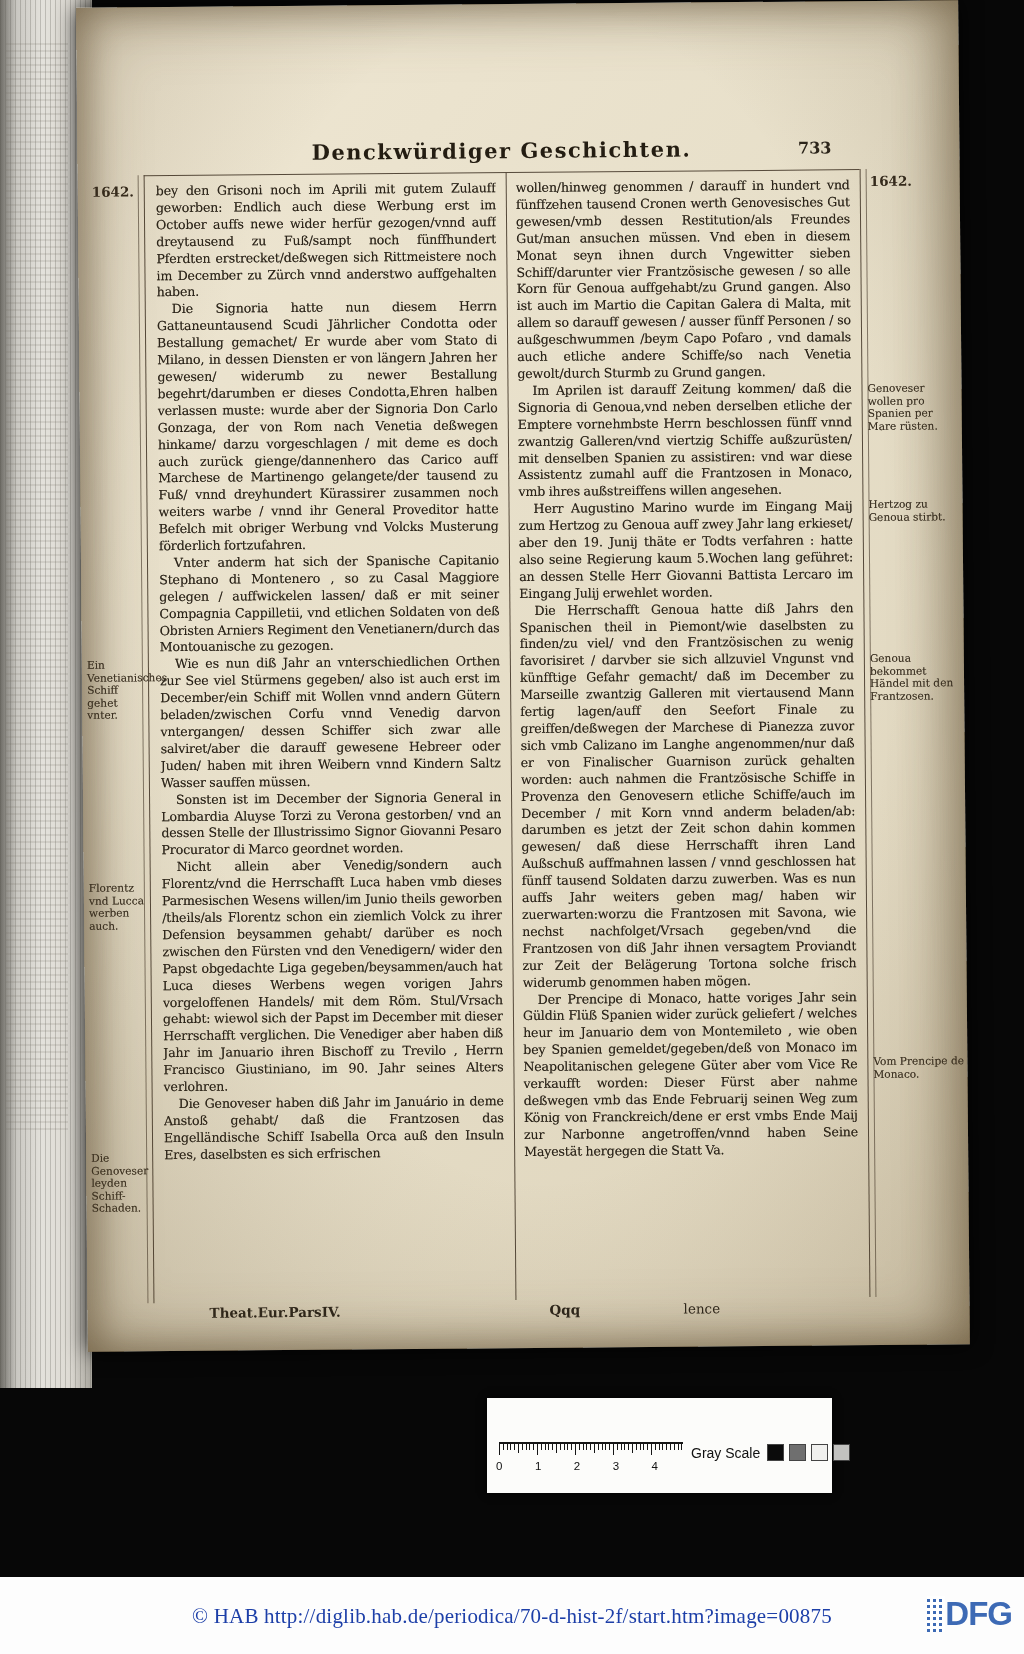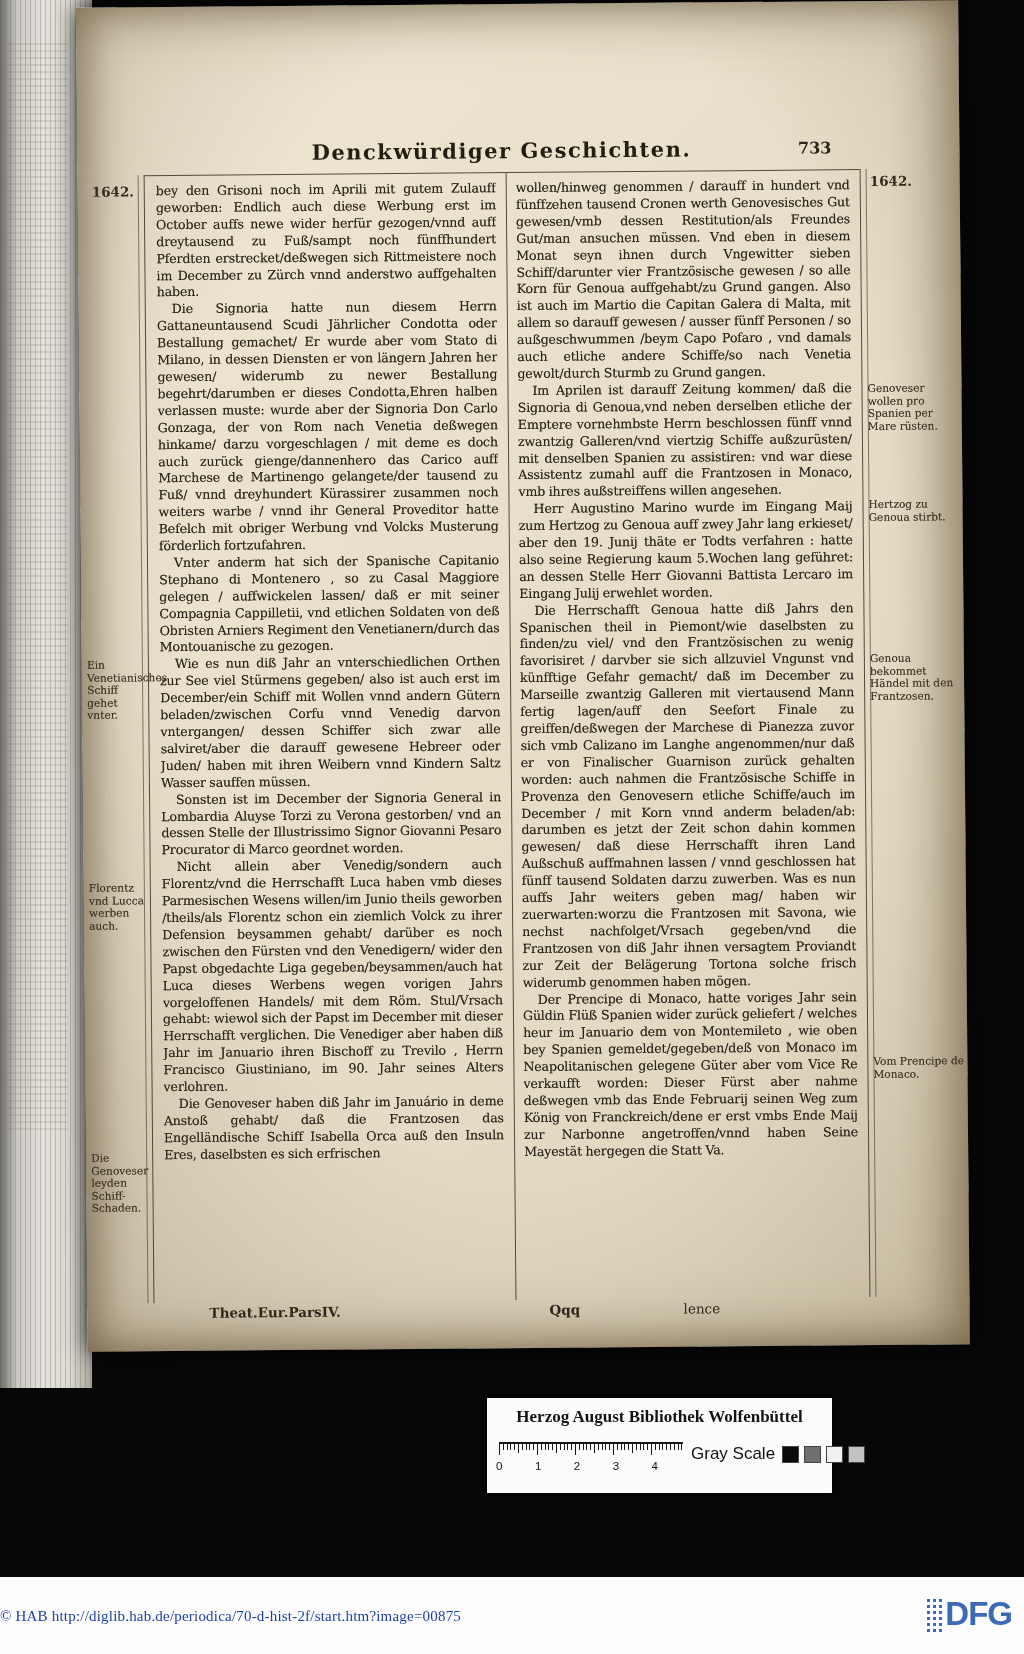--- a/index.html
+++ b/index.html
@@ -82,31 +82,31 @@
     background-image:
       repeating-linear-gradient(90deg,#151515 0 1px, transparent 1px 38px),
       repeating-linear-gradient(90deg,#151515 0 1px, transparent 1px 19px),
       repeating-linear-gradient(90deg,#151515 0 1px, transparent 1px 3.8px);
     background-size:154px 13px, 154px 9px, 184px 6px;
     background-repeat:no-repeat; }
   .ruler-nums { position:absolute; left:9px; top:62px; width:162px; display:flex;
     justify-content:space-between; font-family:"Liberation Sans", sans-serif;
     font-size:11.5px; color:#111; }
   .gs-row { position:absolute; left:204px; top:46px; display:flex; align-items:center; gap:5px; }
-  .gs-label { font-family:"Liberation Sans", sans-serif; font-size:17px; color:#111;
+  .gs-label { font-family:"Liberation Sans", sans-serif; font-size:14px; color:#111;
     white-space:nowrap; margin-right:2px; }
   .gs-sw { width:17px; height:17px; border:1px solid #444; }
   .gs-0 { background:#0b0b0b; } .gs-1 { background:#6f6f6f; }
   .gs-2 { background:#f0f0ee; } .gs-3 { background:#c2c2c0; }
 
   
   .bottom-bar { position:absolute; left:0; top:1577px; width:1024px; height:77px;
     background:#fdfdfd; }
   .copyright { position:absolute; left:0; right:0; top:50%; transform:translateY(-50%);
-    font-family:"Liberation Serif", serif; font-size:15px;
+    text-align:center; font-family:"Liberation Serif", serif; font-size:21px;
     color:#1d3fa8; letter-spacing:.2px; text-decoration:none; }
   .dfg { position:absolute; right:12px; top:18px; display:flex; align-items:center; }
   .dfg-grid { width:18px; height:36px; background-color:#fff;
     background-image:
       repeating-linear-gradient(0deg, transparent 0 3px, #fff 3px 6px),
       repeating-linear-gradient(90deg, #3d6ab5 0 3px, #fff 3px 6px); }
   .dfg-text { font-family:"Liberation Sans", sans-serif; font-weight:bold; font-size:33px;
     color:#3d6ab5; letter-spacing:-1px; }
 </style>
 </head>
@@ -174,21 +174,20 @@
       </div>
 
     <span class="page-footer-item foot-work">Theat.Eur.ParsIV.</span>
     <span class="page-footer-item foot-sig">Qqq</span>
     <span class="page-footer-item foot-catch">lence</span>
 
     <div class="vignette"></div>
   </div>
 
   <div class="lib-card">
-    <div class="lib-title">Herzog August Bibliothek Wolfenbüttel</div>
     <div class="ruler"></div>
     <div class="ruler-nums">
         <span>0</span>
         <span>1</span>
         <span>2</span>
         <span>3</span>
         <span>4</span>
       </div>
     <div class="gs-row">
       <span class="gs-label">Gray Scale</span>

